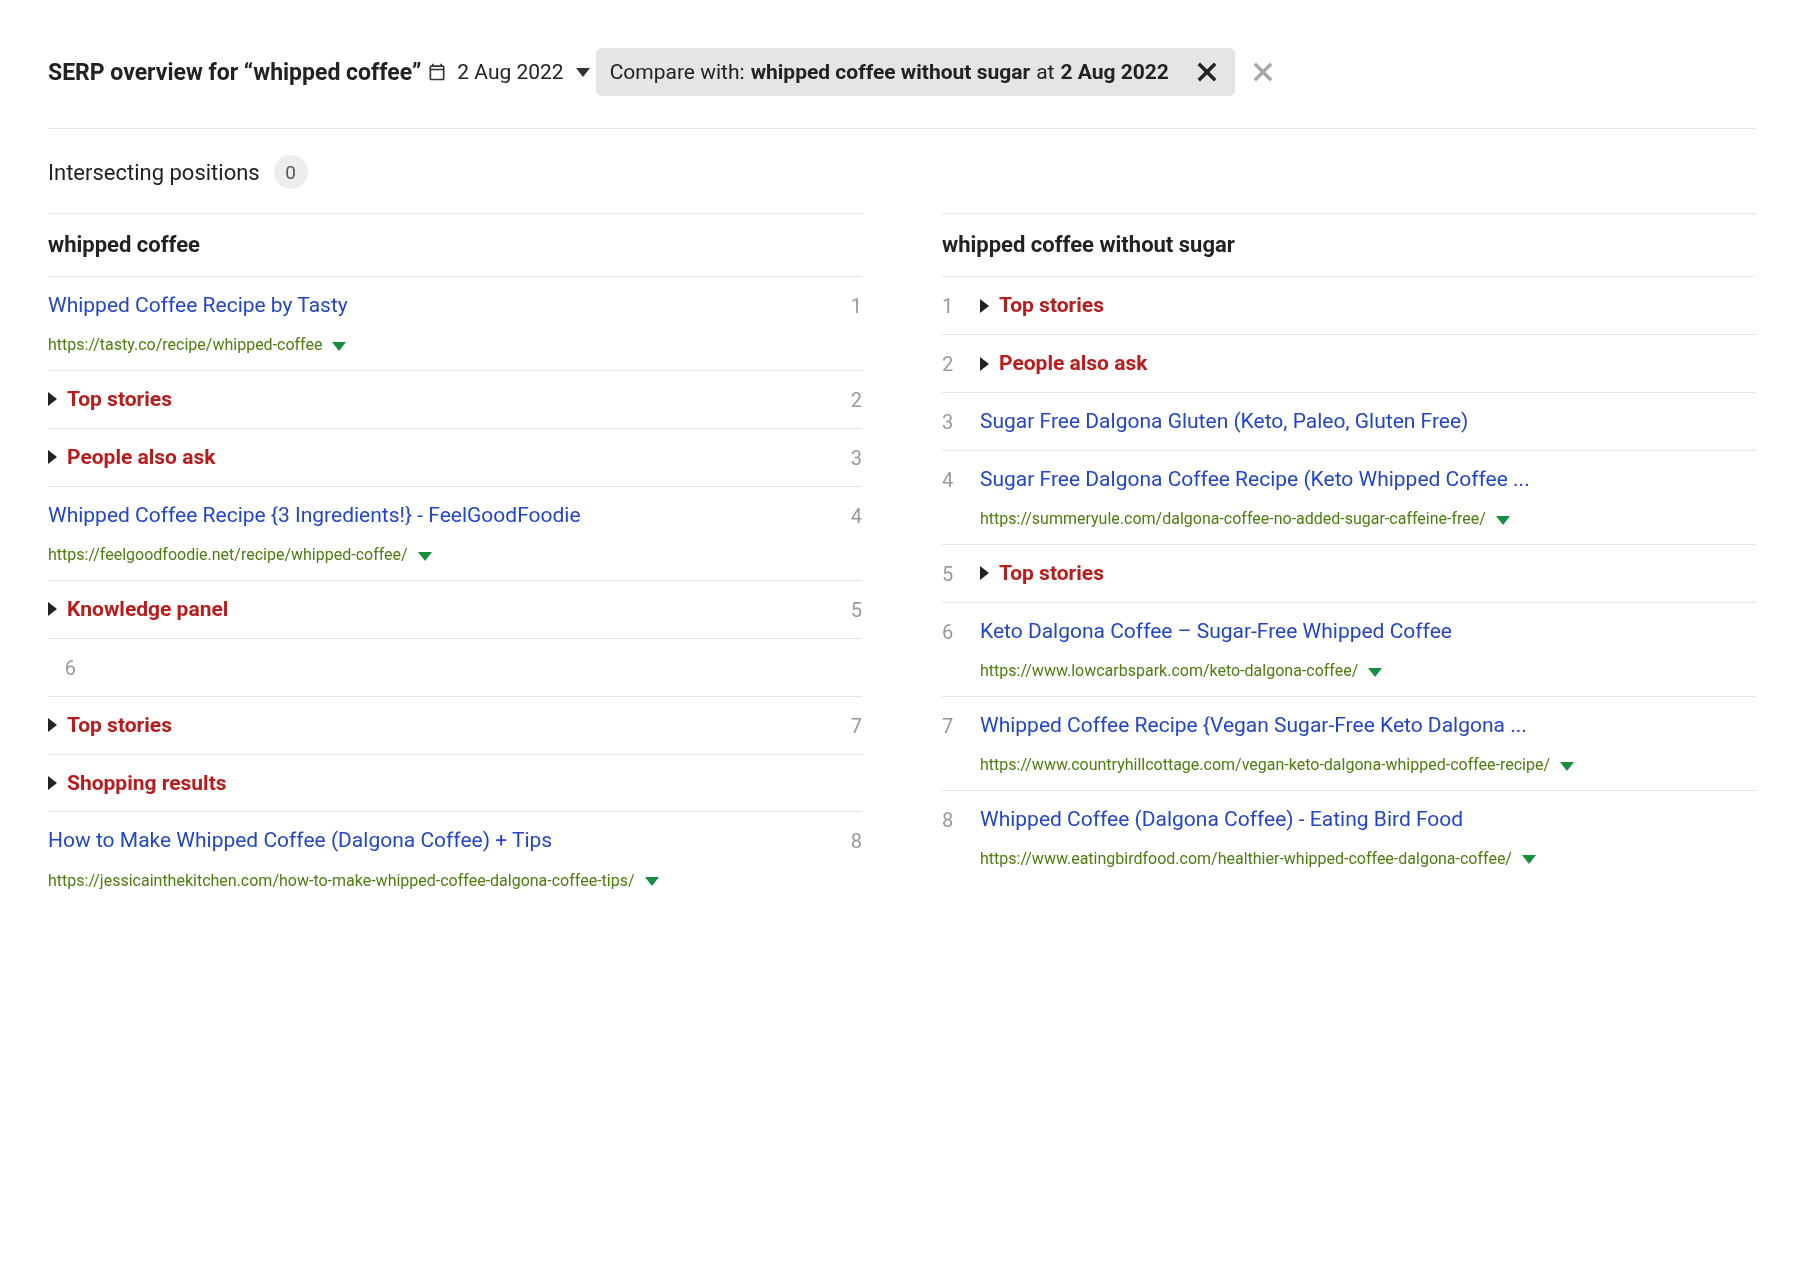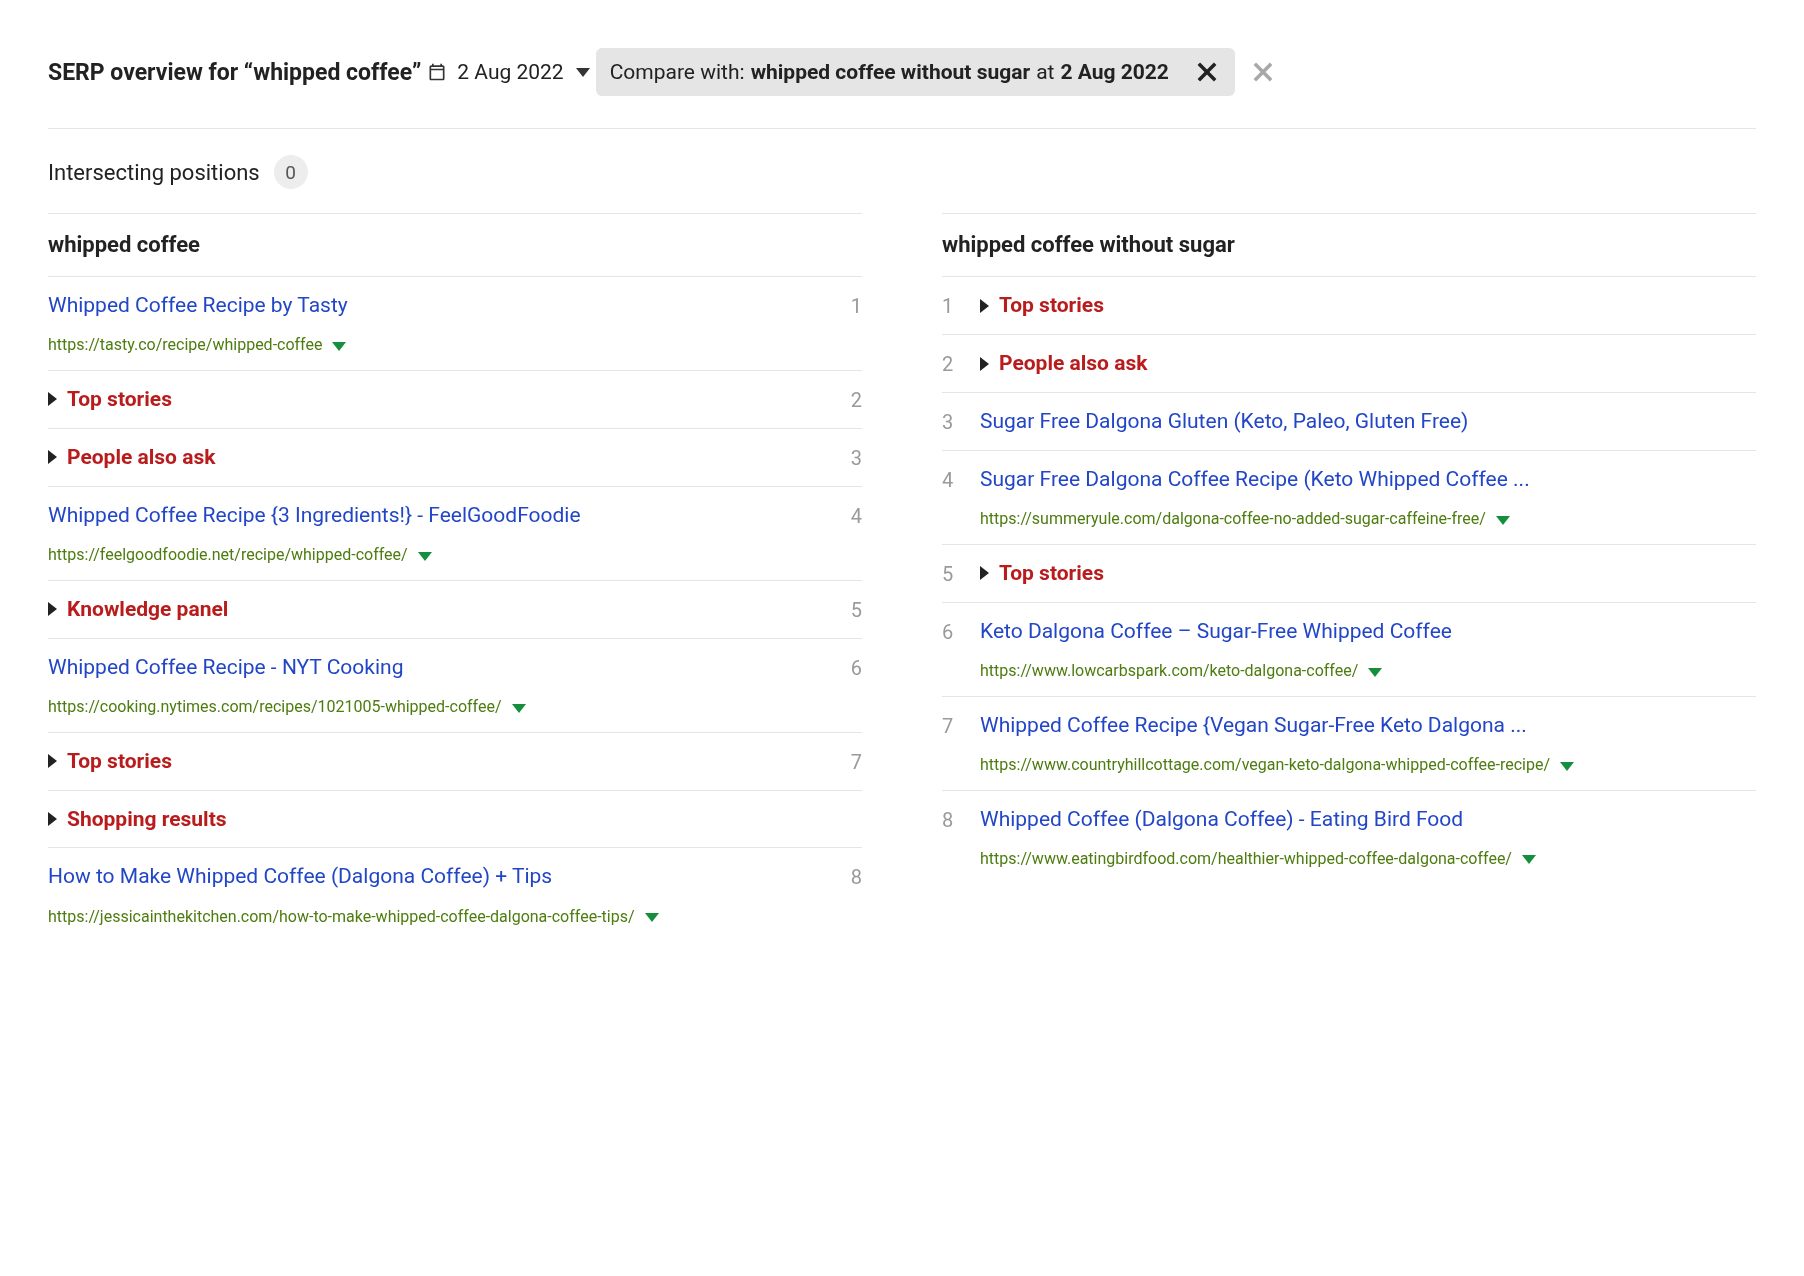--- a/index.html
+++ b/index.html
@@ -208,24 +208,20 @@
           <div class="pos">4</div>
         </div>
         <div class="row feature-row">
           <div class="content">
             <span class="caret-right"></span>
             <span class="feature-label">Knowledge panel</span>
           </div>
           <div class="pos">5</div>
         </div>
         <div class="row">
-          <div class="content">
-            <div class="link-title">Whipped Coffee Recipe - NYT Cooking</div>
-            <div class="link-url"><span>https://cooking.nytimes.com/recipes/1021005-whipped-coffee/</span> <span class="caret-down green"></span></div>
-          </div>
           <div class="pos">6</div>
         </div>
         <div class="row feature-row">
           <div class="content">
             <span class="caret-right"></span>
             <span class="feature-label">Top stories</span>
           </div>
           <div class="pos">7</div>
         </div>
         <div class="row feature-row">

